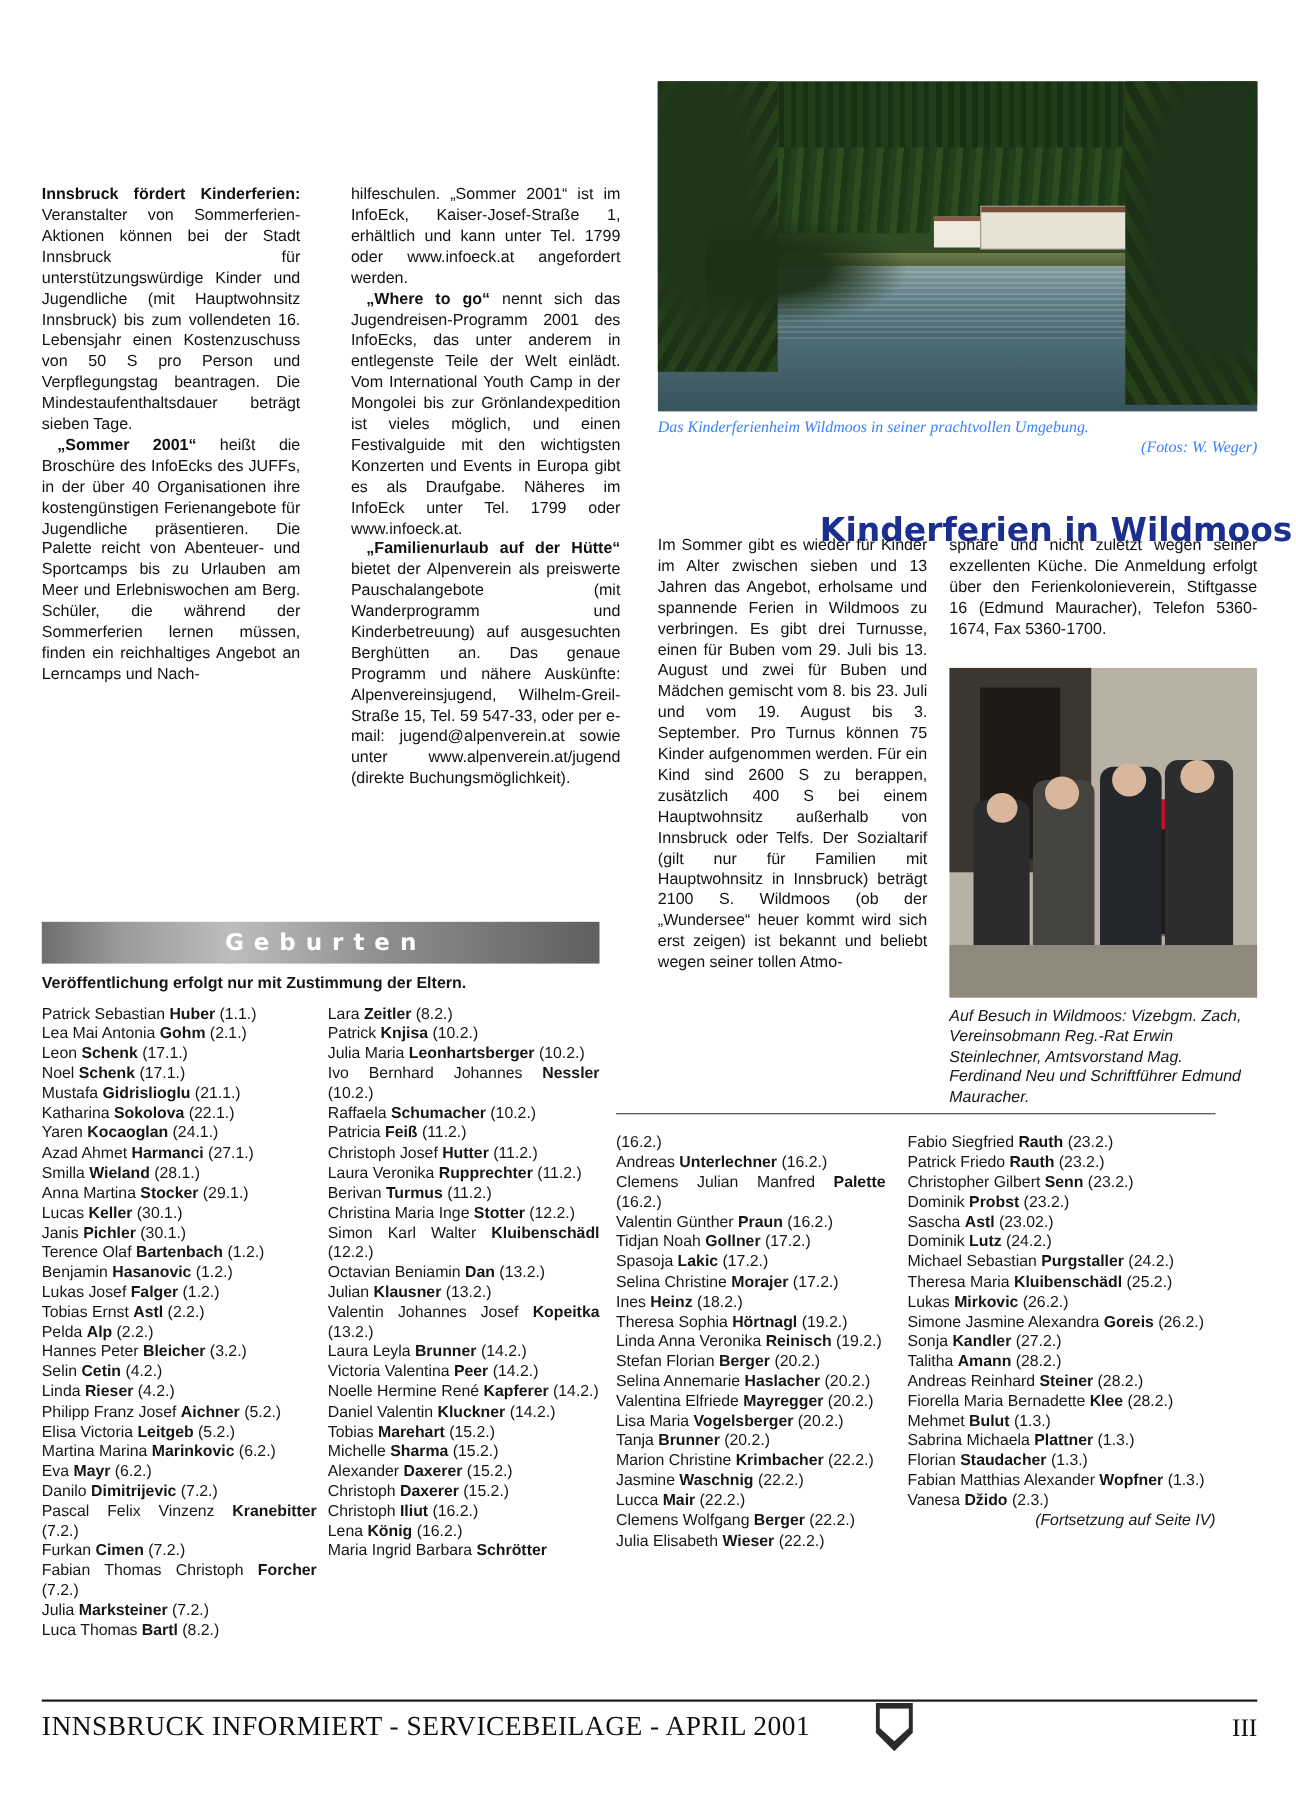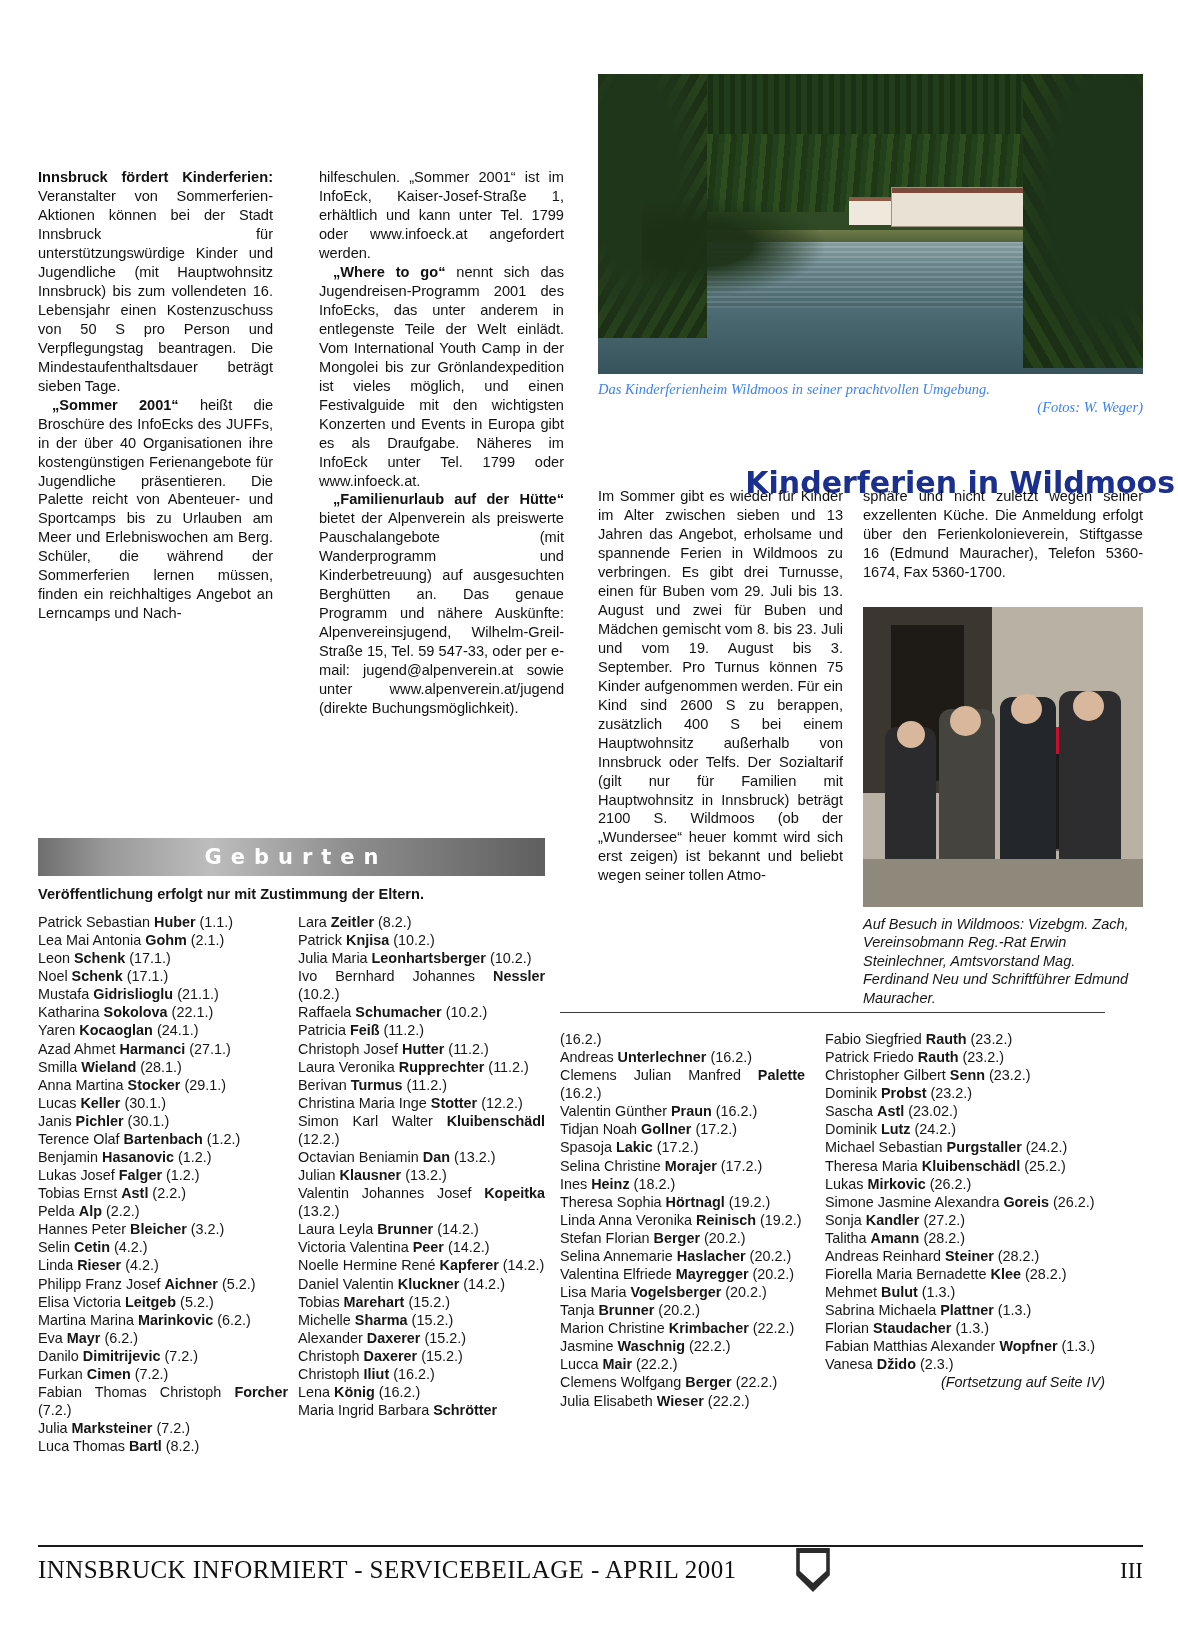--- a/index.html
+++ b/index.html
@@ -299,20 +299,21 @@
       <div>Tobias Ernst <b>Astl</b> (2.2.)</div>
       <div>Pelda <b>Alp</b> (2.2.)</div>
       <div>Hannes Peter <b>Bleicher</b> (3.2.)</div>
       <div>Selin <b>Cetin</b> (4.2.)</div>
       <div>Linda <b>Rieser</b> (4.2.)</div>
       <div>Philipp Franz Josef <b>Aichner</b> (5.2.)</div>
       <div>Elisa Victoria <b>Leitgeb</b> (5.2.)</div>
       <div>Martina Marina <b>Marinkovic</b> (6.2.)</div>
       <div>Eva <b>Mayr</b> (6.2.)</div>
       <div>Danilo <b>Dimitrijevic</b> (7.2.)</div>
+      <div>Pascal Felix Vinzenz <b>Kranebitter</b> (7.2.)</div>
       <div>Furkan <b>Cimen</b> (7.2.)</div>
       <div>Fabian Thomas Christoph <b>Forcher</b> (7.2.)</div>
       <div>Julia <b>Marksteiner</b> (7.2.)</div>
       <div>Luca Thomas <b>Bartl</b> (8.2.)</div>
     </div>
   <div class="blist bcol2">
       <div>Lara <b>Zeitler</b> (8.2.)</div>
       <div>Patrick <b>Knjisa</b> (10.2.)</div>
       <div>Julia Maria <b>Leonhartsberger</b> (10.2.)</div>
       <div>Ivo Bernhard Johannes <b>Nessler</b> (10.2.)</div>

